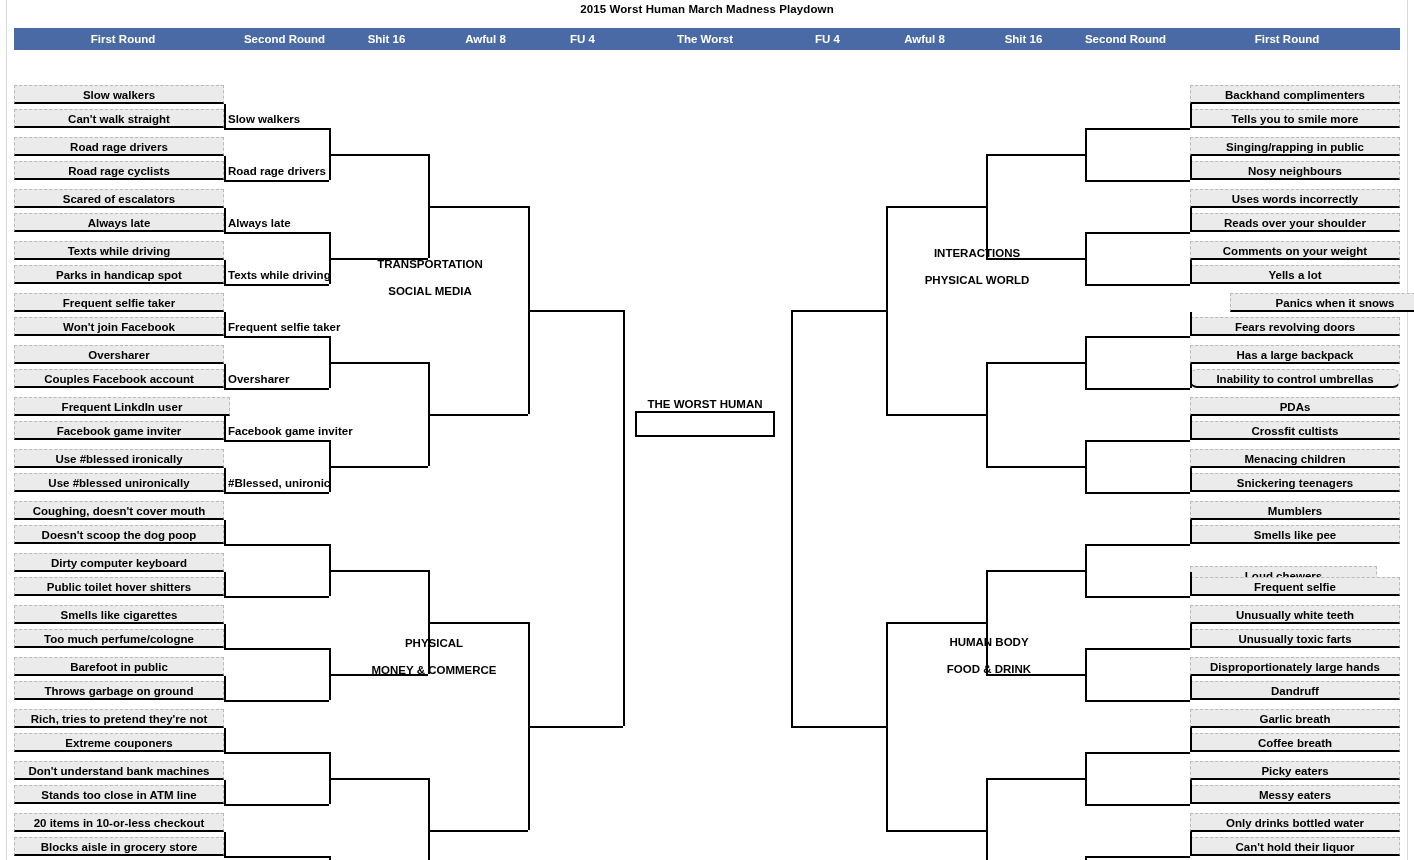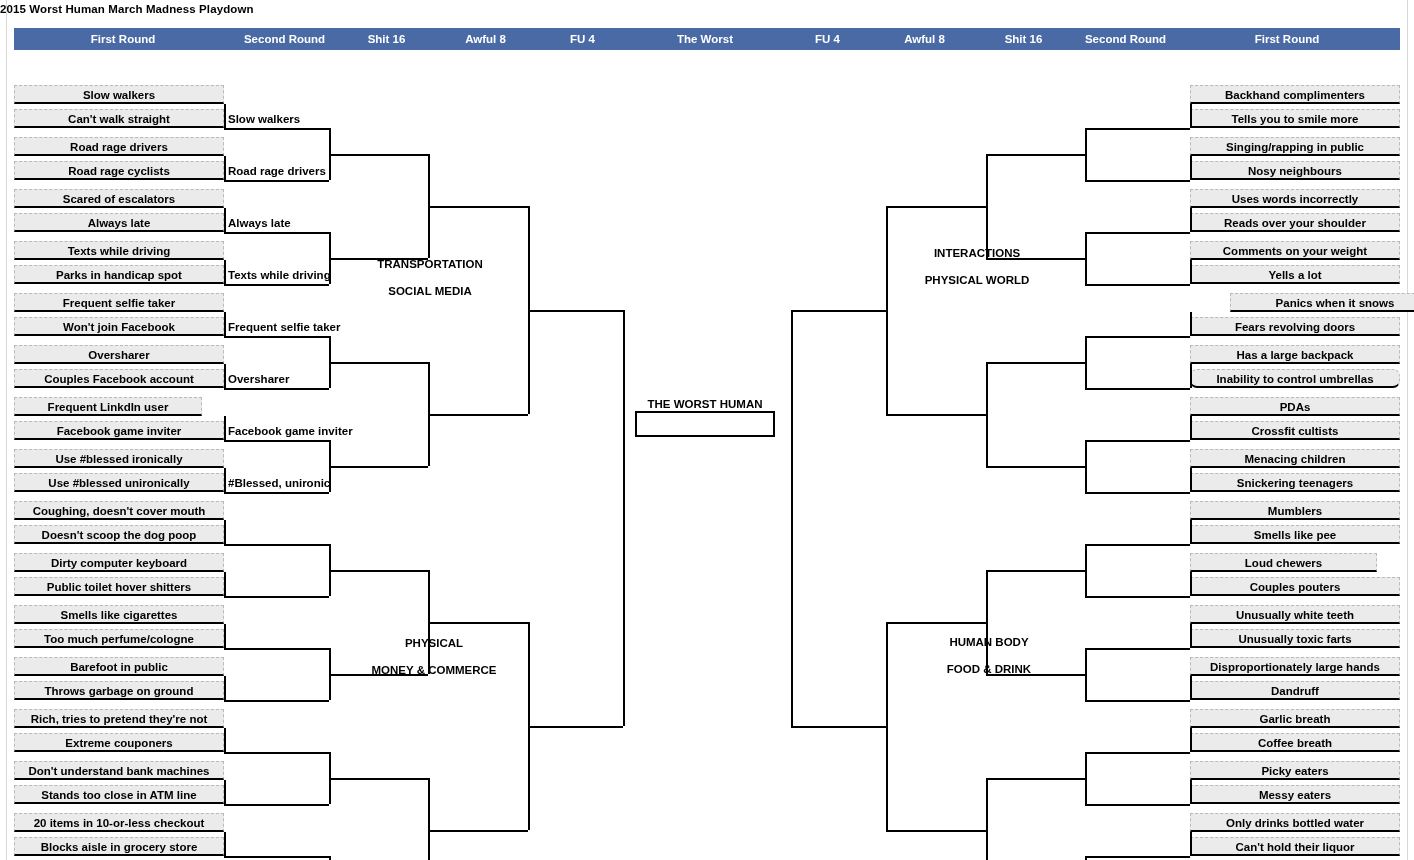--- a/index.html
+++ b/index.html
@@ -10,21 +10,21 @@
     font-family:"Liberation Sans", sans-serif;
     overflow:hidden;
     position:relative;
     color:#000;
   }
   #sheet{position:absolute;left:0;top:0;width:1414px;height:860px;}
 
   
   .title{
     position:absolute;left:0;top:3px;width:1414px;
-    font-size:11.5px;font-weight:bold;
+    text-align:center;font-size:11.5px;font-weight:bold;
     letter-spacing:.1px;
   }
 
   
   .roundbar{
     position:absolute;left:14px;top:28px;width:1386px;height:22px;
     background:#4a6aa5;
   }
   .roundbar .rh{
     position:absolute;top:0;height:22px;line-height:22px;
@@ -118,21 +118,21 @@
       <div class="slot" style="left: 14px; width: 210px; top: 137px;">Road rage drivers</div>
       <div class="slot" style="left: 14px; width: 210px; top: 161px;">Road rage cyclists</div>
       <div class="slot" style="left: 14px; width: 210px; top: 189px;">Scared of escalators</div>
       <div class="slot" style="left: 14px; width: 210px; top: 213px;">Always late</div>
       <div class="slot" style="left: 14px; width: 210px; top: 241px;">Texts while driving</div>
       <div class="slot" style="left: 14px; width: 210px; top: 265px;">Parks in handicap spot</div>
       <div class="slot" style="left: 14px; width: 210px; top: 293px;">Frequent selfie taker</div>
       <div class="slot" style="left: 14px; width: 210px; top: 317px;">Won't join Facebook</div>
       <div class="slot" style="left: 14px; width: 210px; top: 345px;">Oversharer</div>
       <div class="slot" style="left: 14px; width: 210px; top: 369px;">Couples Facebook account</div>
-      <div class="slot" style="left: 14px; width: 188px; top: 397px;">Frequent LinkdIn user</div>
+      <div class="slot" style="left: 14px; width: 216px; top: 397px;">Frequent LinkdIn user</div>
       <div class="slot" style="left: 14px; width: 210px; top: 421px;">Facebook game inviter</div>
       <div class="slot" style="left: 14px; width: 210px; top: 449px;">Use #blessed ironically</div>
       <div class="slot" style="left: 14px; width: 210px; top: 473px;">Use #blessed unironically</div>
       <div class="slot" style="left: 14px; width: 210px; top: 501px;">Coughing, doesn't cover mouth</div>
       <div class="slot" style="left: 14px; width: 210px; top: 525px;">Doesn't scoop the dog poop</div>
       <div class="slot" style="left: 14px; width: 210px; top: 553px;">Dirty computer keyboard</div>
       <div class="slot" style="left: 14px; width: 210px; top: 577px;">Public toilet hover shitters</div>
       <div class="slot" style="left: 14px; width: 210px; top: 605px;">Smells like cigarettes</div>
       <div class="slot" style="left: 14px; width: 210px; top: 629px;">Too much perfume/cologne</div>
       <div class="slot" style="left: 14px; width: 210px; top: 657px;">Barefoot in public</div>
@@ -154,22 +154,22 @@
       <div class="slot" style="left: 1190px; width: 210px; top: 293px; margin-left: 40px;">Panics when it snows</div>
       <div class="slot" style="left: 1190px; width: 210px; top: 317px;">Fears revolving doors</div>
       <div class="slot" style="left: 1190px; width: 210px; top: 345px;">Has a large backpack</div>
       <div class="slot" style="left: 1190px; width: 210px; top: 369px; border-radius: 7px;">Inability to control umbrellas</div>
       <div class="slot" style="left: 1190px; width: 210px; top: 397px;">PDAs</div>
       <div class="slot" style="left: 1190px; width: 210px; top: 421px;">Crossfit cultists</div>
       <div class="slot" style="left: 1190px; width: 210px; top: 449px;">Menacing children</div>
       <div class="slot" style="left: 1190px; width: 210px; top: 473px;">Snickering teenagers</div>
       <div class="slot" style="left: 1190px; width: 210px; top: 501px;">Mumblers</div>
       <div class="slot" style="left: 1190px; width: 210px; top: 525px;">Smells like pee</div>
-      <div class="slot" style="left: 1190px; width: 187px; top: 553px;">Loud chewers</div>
-      <div class="slot" style="left: 1190px; width: 210px; top: 577px;">Couples pouters</div>
+      <div class="slot" style="left: 1190px; width: 187px; top: 566px;">Loud chewers</div>
+      <div class="slot" style="left: 1190px; width: 210px; top: 577px;">Frequent selfie</div>
       <div class="slot" style="left: 1190px; width: 210px; top: 605px;">Unusually white teeth</div>
       <div class="slot" style="left: 1190px; width: 210px; top: 629px;">Unusually toxic farts</div>
       <div class="slot" style="left: 1190px; width: 210px; top: 657px;">Disproportionately large hands</div>
       <div class="slot" style="left: 1190px; width: 210px; top: 681px;">Dandruff</div>
       <div class="slot" style="left: 1190px; width: 210px; top: 709px;">Garlic breath</div>
       <div class="slot" style="left: 1190px; width: 210px; top: 733px;">Coffee breath</div>
       <div class="slot" style="left: 1190px; width: 210px; top: 761px;">Picky eaters</div>
       <div class="slot" style="left: 1190px; width: 210px; top: 785px;">Messy eaters</div>
       <div class="slot" style="left: 1190px; width: 210px; top: 813px;">Only drinks bottled water</div>
       <div class="slot" style="left: 1190px; width: 210px; top: 837px;">Can't hold their liquor</div>

